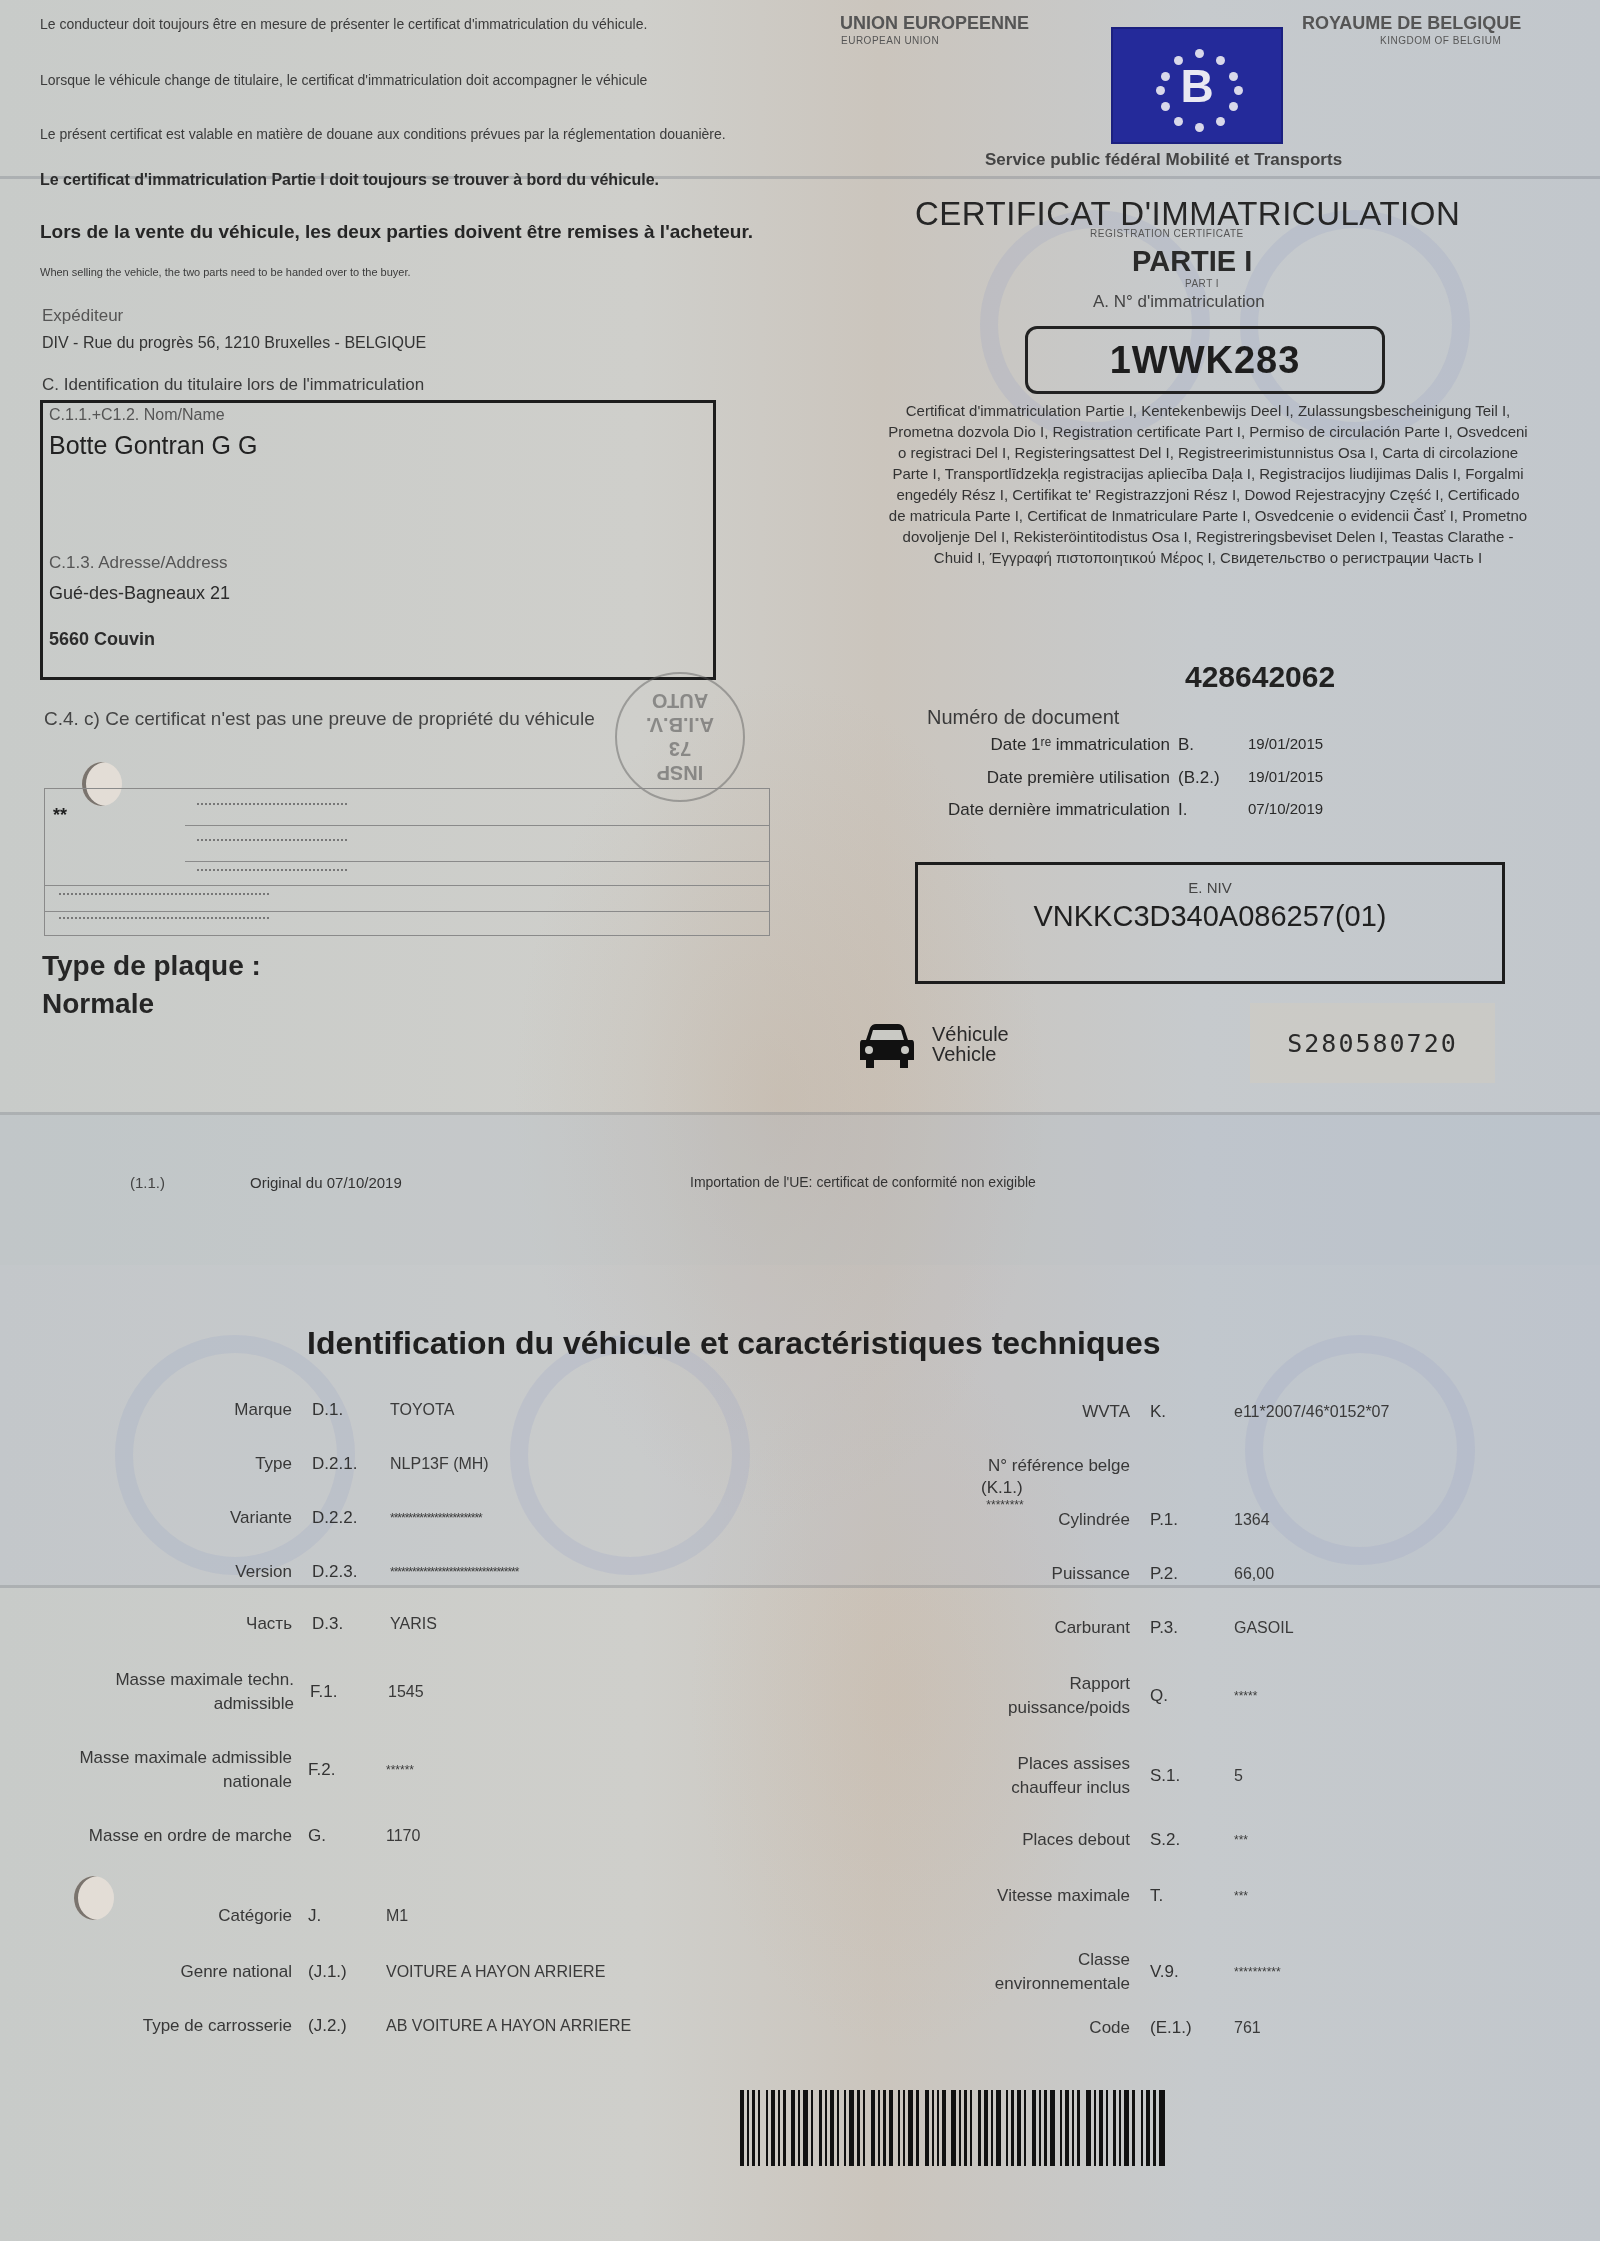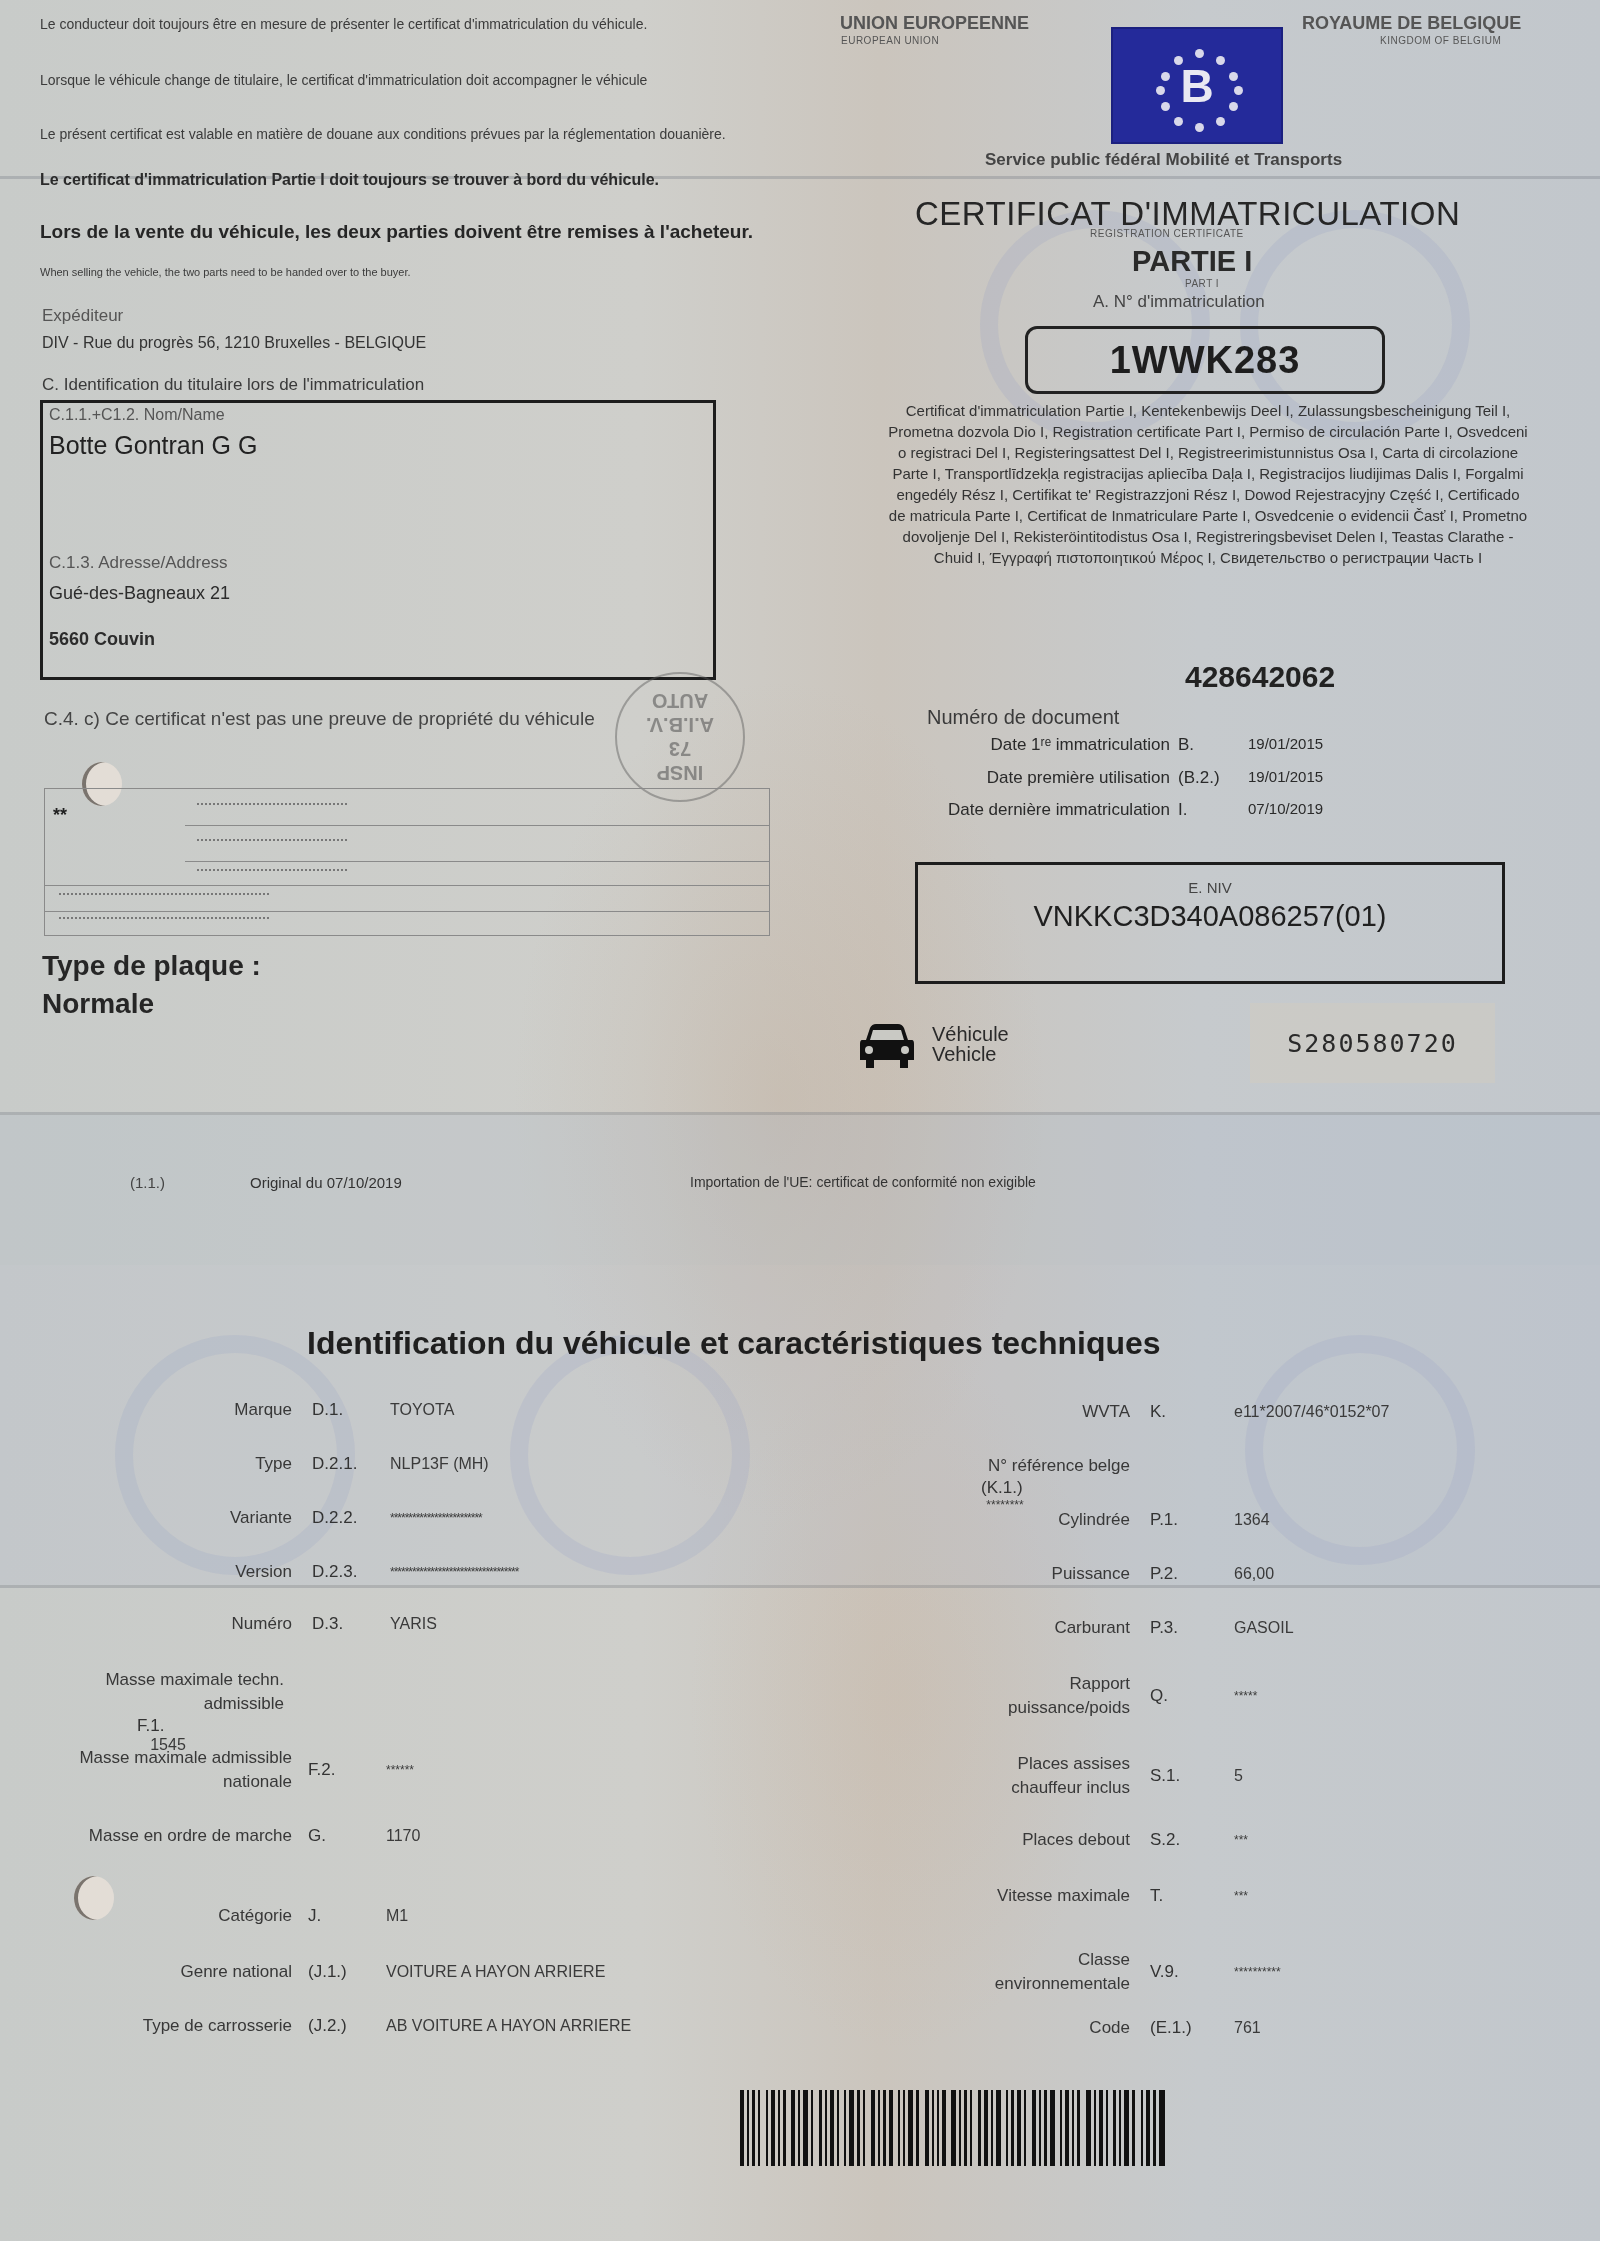--- a/index.html
+++ b/index.html
@@ -236,25 +236,25 @@
     <div class="spec-label" style="width:232px;">Variante</div>
     <div class="spec-code" style="width:78px;margin-left:20px;">D.2.2.</div>
     <div class="spec-val" style="font-size:12px;letter-spacing:-1px;">*************************</div>
   </div>
   <div class="spec-row" style="left:60px;top:1560px;">
     <div class="spec-label" style="width:232px;">Version</div>
     <div class="spec-code" style="width:78px;margin-left:20px;">D.2.3.</div>
     <div class="spec-val" style="font-size:12px;letter-spacing:-1px;">***********************************</div>
   </div>
   <div class="spec-row" style="left:60px;top:1612px;">
-    <div class="spec-label" style="width:232px;">Numéro</div>
+    <div class="spec-label" style="width:232px;">Часть</div>
     <div class="spec-code" style="width:78px;margin-left:20px;">D.3.</div>
     <div class="spec-val">YARIS</div>
   </div>
-  <div class="spec-row" style="left:52px;top:1668px;flex-direction:column;">
+  <div class="spec-row" style="left:62px;top:1668px;">
     <div class="spec-label" style="width:232px;">Masse maximale techn. admissible</div>
     <div class="spec-code" style="width:78px;margin-left:16px;">F.1.</div>
     <div class="spec-val">1545</div>
   </div>
   <div class="spec-row" style="left:60px;top:1746px;">
     <div class="spec-label" style="width:232px;">Masse maximale admissible nationale</div>
     <div class="spec-code" style="width:78px;margin-left:16px;">F.2.</div>
     <div class="spec-val" style="font-size:12px;">******</div>
   </div>
   <div class="spec-row" style="left:60px;top:1824px;">

